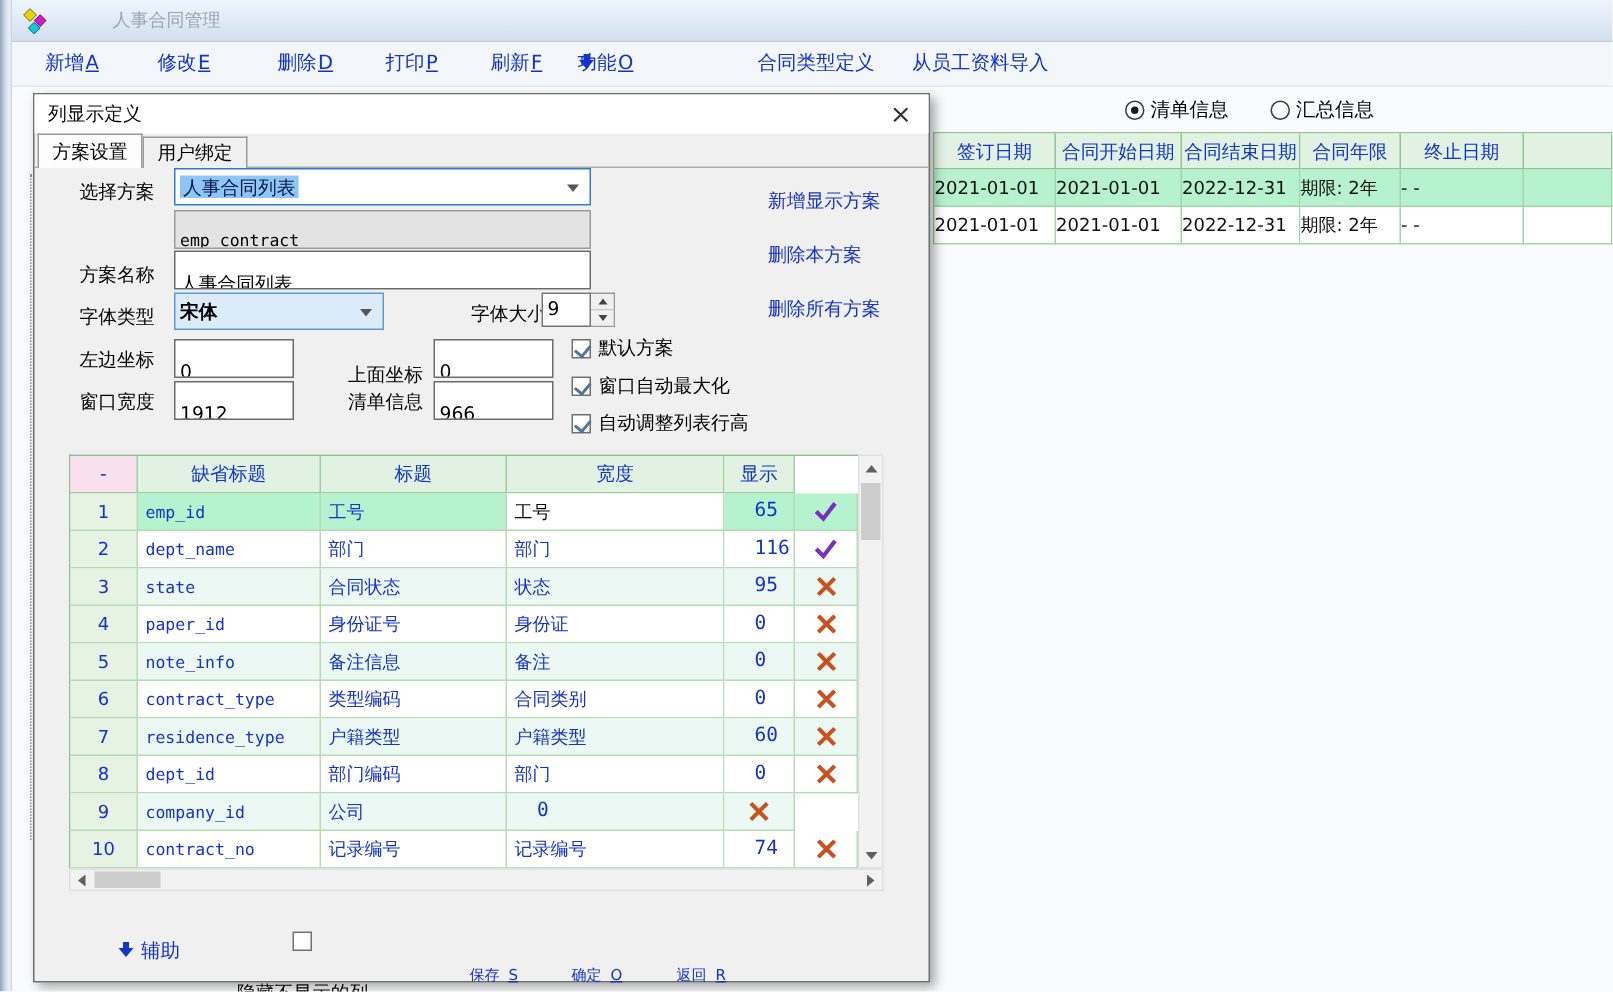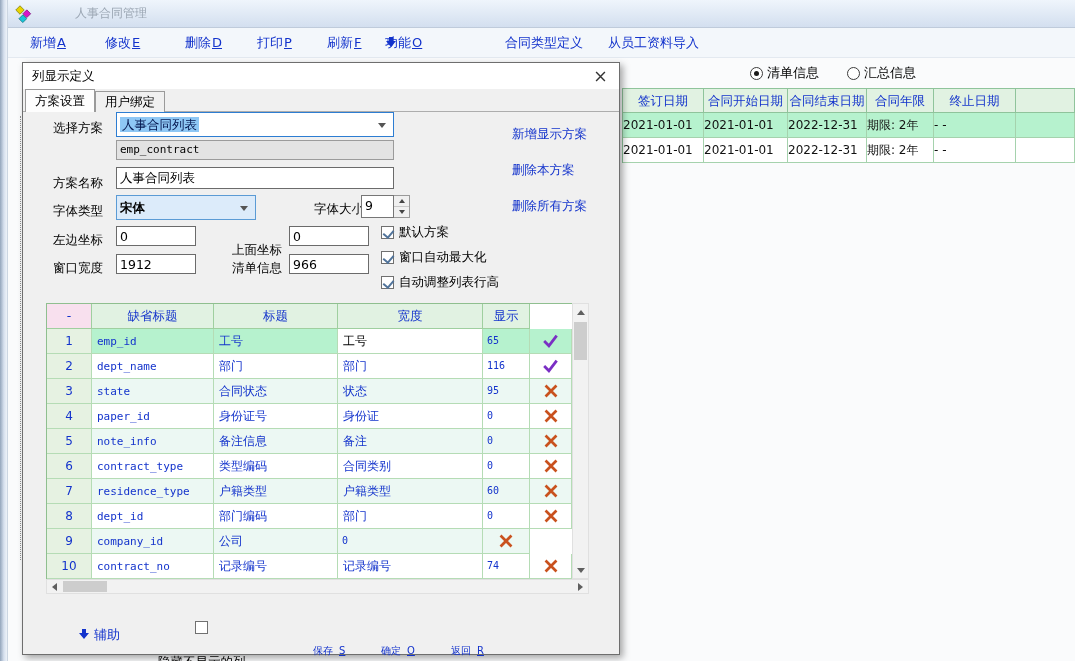--- a/index.html
+++ b/index.html
@@ -49,21 +49,21 @@
   .dlg-titlebar { position:absolute; left:0; top:0; right:0; height:26px; background:#fff; }
   .dlg-title { position:absolute; left:9px; top:0; line-height:25px; font-size:12.5px; color:#000; }
   .dlg-close { position:absolute; right:7px; top:3px; width:24px; height:20px; display:flex; align-items:center; justify-content:center; cursor:pointer; }
   .dlg-tabs { position:absolute; left:2px; top:26px; height:23px; display:flex; z-index:2; }
   .tab { height:21px; margin-top:2px; line-height:20px; padding:0 9px; font-size:12.5px; background:#f0f0f0;
     border:1px solid #9a9a9a; border-bottom:none; cursor:pointer; }
   .tab.active { height:23px; margin-top:0; line-height:22px; background:#fdfdfd; position:relative; z-index:3; }
   .tab-line { position:absolute; left:0; top:48px; right:0; border-top:1px solid #adadad; z-index:1; }
 
   .flabel { position:absolute; font-size:12.5px; color:#000; white-space:nowrap; }
-  .finput { position:absolute; background:#fff; border:1px solid #6b6b6b; font-size:12.5px; line-height:18px; padding:1px 3px; white-space:nowrap; overflow:hidden; }
+  .finput { position:absolute; background:#fff; border:1px solid #6b6b6b; font-size:12.5px; line-height:18px; padding:12px 3px; white-space:nowrap; overflow:hidden; }
   .combo { position:absolute; background:#fff; border:1px solid #2d7dd2; cursor:pointer; }
   .combo .val { position:absolute; left:3px; top:2px; font-size:12.5px; line-height:19px; white-space:nowrap; }
   .combo .val .hl { background:var(--combo-highlight,#8ec7f5); color:#04164e; padding:0 2px; }
   .combo2 { background:#dcebfa; border:1px solid #5b9bd5; }
   .combo2 .val { font-weight:bold; }
   .chevron { position:absolute; right:7px; top:50%; margin-top:-2px; width:0; height:0;
     border-left:4px solid transparent; border-right:4px solid transparent; border-top:5px solid #555; }
   .dis-input { background:#e3e3e3; border:1px solid #9b9b9b; font-size:11px; line-height:16px; }
 
   .spin-box { position:absolute; left:338px; top:132px; width:33px; height:23px; background:#fff; border:1px solid #767676; font-size:12.5px; padding:2px 3px; }
@@ -87,21 +87,21 @@
   .grid6d { display:grid; grid-template-columns:45px 122px 124px 145px 47px 42px; }
   .dhead .dcell { height:25px; line-height:24px; text-align:center; font-size:12.5px; color:var(--accent-blue,#1333cc);
     background:var(--header-green,#e1f2e2); border-right:1px solid #9fcf9f; border-bottom:1px solid #9fcf9f; }
   .dhead .dcell:first-child { background:var(--header-pink,#f8e0ee); }
   .colrow .dcell { height:25px; line-height:24px; font-size:12px; color:var(--accent-blue,#1333cc);
     border-right:1px solid #b5dcb5; border-bottom:1px solid #b5dcb5; background:#fff; overflow:hidden; white-space:nowrap; }
   .colrow:nth-of-type(odd) .dcell { background:var(--row-stripe,#ecf8f3); }
   .colrow .cell-num { background:var(--row-number-bg,#e6f2e2) !important; text-align:center; }
   .colrow .cell-id { font-size:11px; padding:0 0 0 5px; line-height:25px; }
   .colrow .cell-dt, .colrow .cell-tt { padding-left:5px; }
-  .colrow .cell-w { font-size:10px; padding-left:4px; }
+  .colrow .cell-w { font-size:13px; padding-left:20px; }
   .colrow .cell-disp { display:flex; align-items:center; justify-content:center; }
   .colrow.selected .dcell { background:var(--selected-mint,#b6f2ce); }
   .colrow.selected .cell-tt { background:#fff; color:#000; }
   .colrow .cell-disp svg { display:none; }
   .colrow.check .cell-disp svg.svg-check { display:block; }
   .colrow.cross .cell-disp svg.svg-cross { display:block; }
 
   
   .vscroll { position:absolute; left:549px; top:240px; width:17px; height:276px; background:#f2f2f2; border:1px solid #e0e0e0; }
   .vscroll .arr { position:absolute; left:0; width:100%; height:16px; display:flex; align-items:center; justify-content:center; cursor:pointer; }

